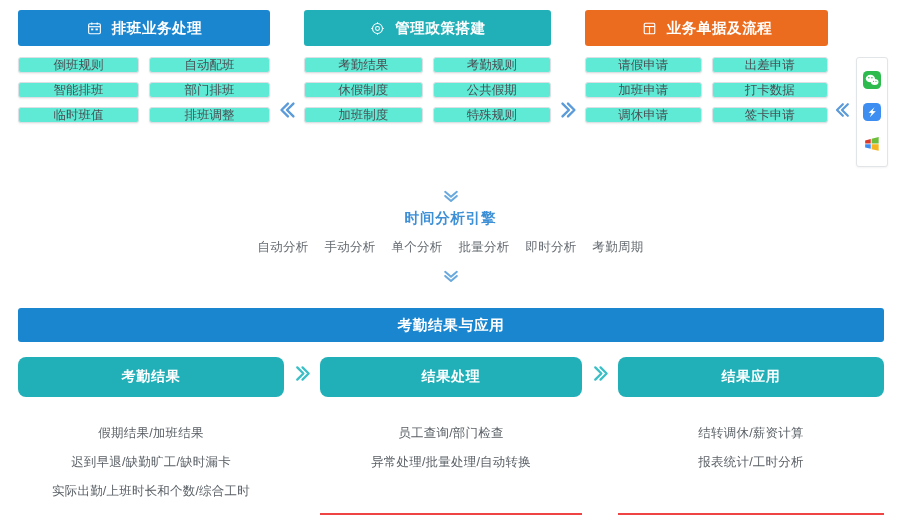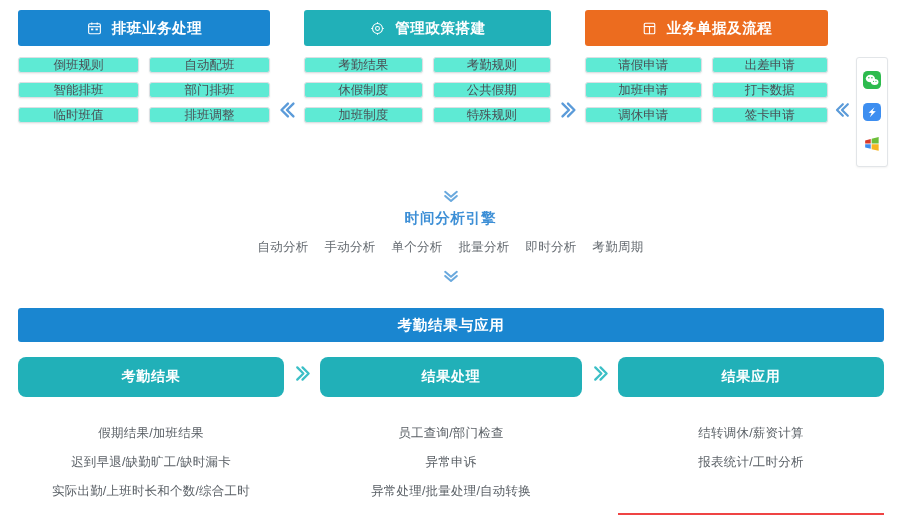--- a/index.html
+++ b/index.html
@@ -386,21 +386,20 @@
         <svg viewBox="0 0 24 24" width="21" height="21" fill="none" stroke="#3bbfc6" stroke-width="2.6" stroke-linecap="round" stroke-linejoin="round">
           <polyline points="6,5 13,12 6,19"></polyline>
           <polyline points="12,5 19,12 12,19"></polyline>
         </svg>
       </div>
 
       <div class="bcol" style="width:262px;">
         <div class="bcol-header">结果处理</div>
         <div class="bcol-body">
           <div class="line">员工查询/部门检查</div>
-          <div class="line">异常申诉</div>
           <div class="line">异常处理/批量处理/自动转换</div>
         </div>
       </div>
 
       <div class="chev chev-bottom">
         <svg viewBox="0 0 24 24" width="21" height="21" fill="none" stroke="#3bbfc6" stroke-width="2.6" stroke-linecap="round" stroke-linejoin="round">
           <polyline points="6,5 13,12 6,19"></polyline>
           <polyline points="12,5 19,12 12,19"></polyline>
         </svg>
       </div>

